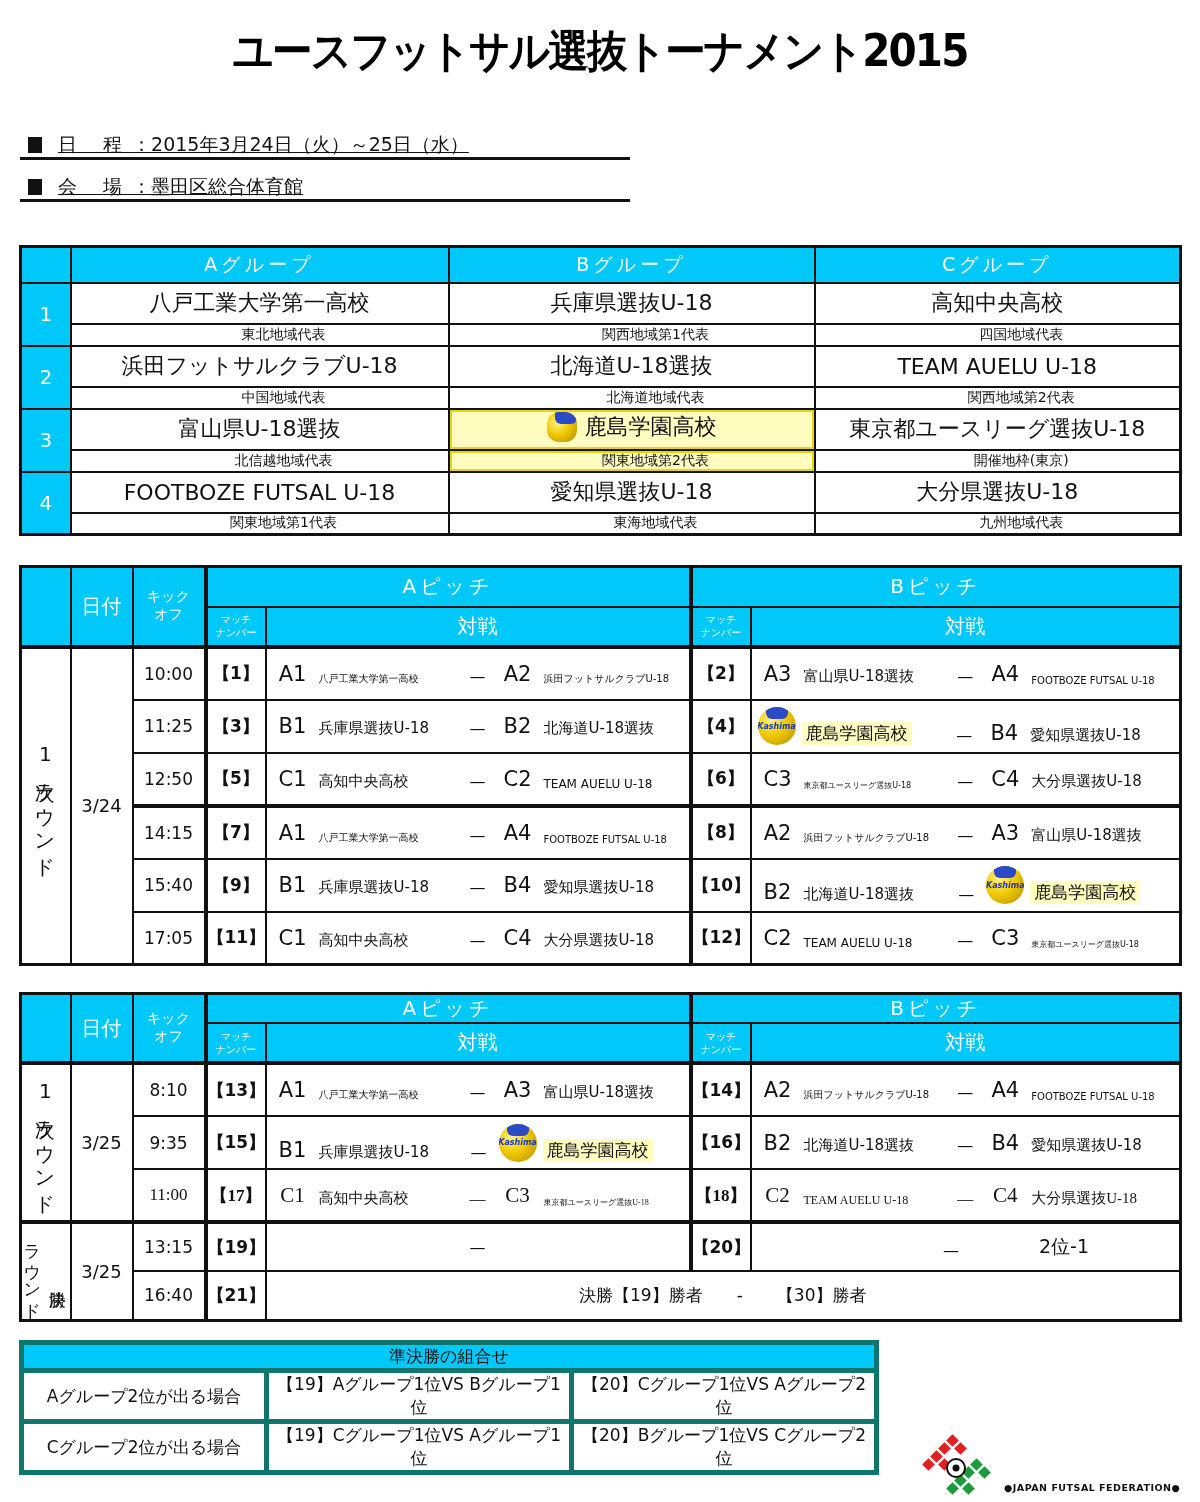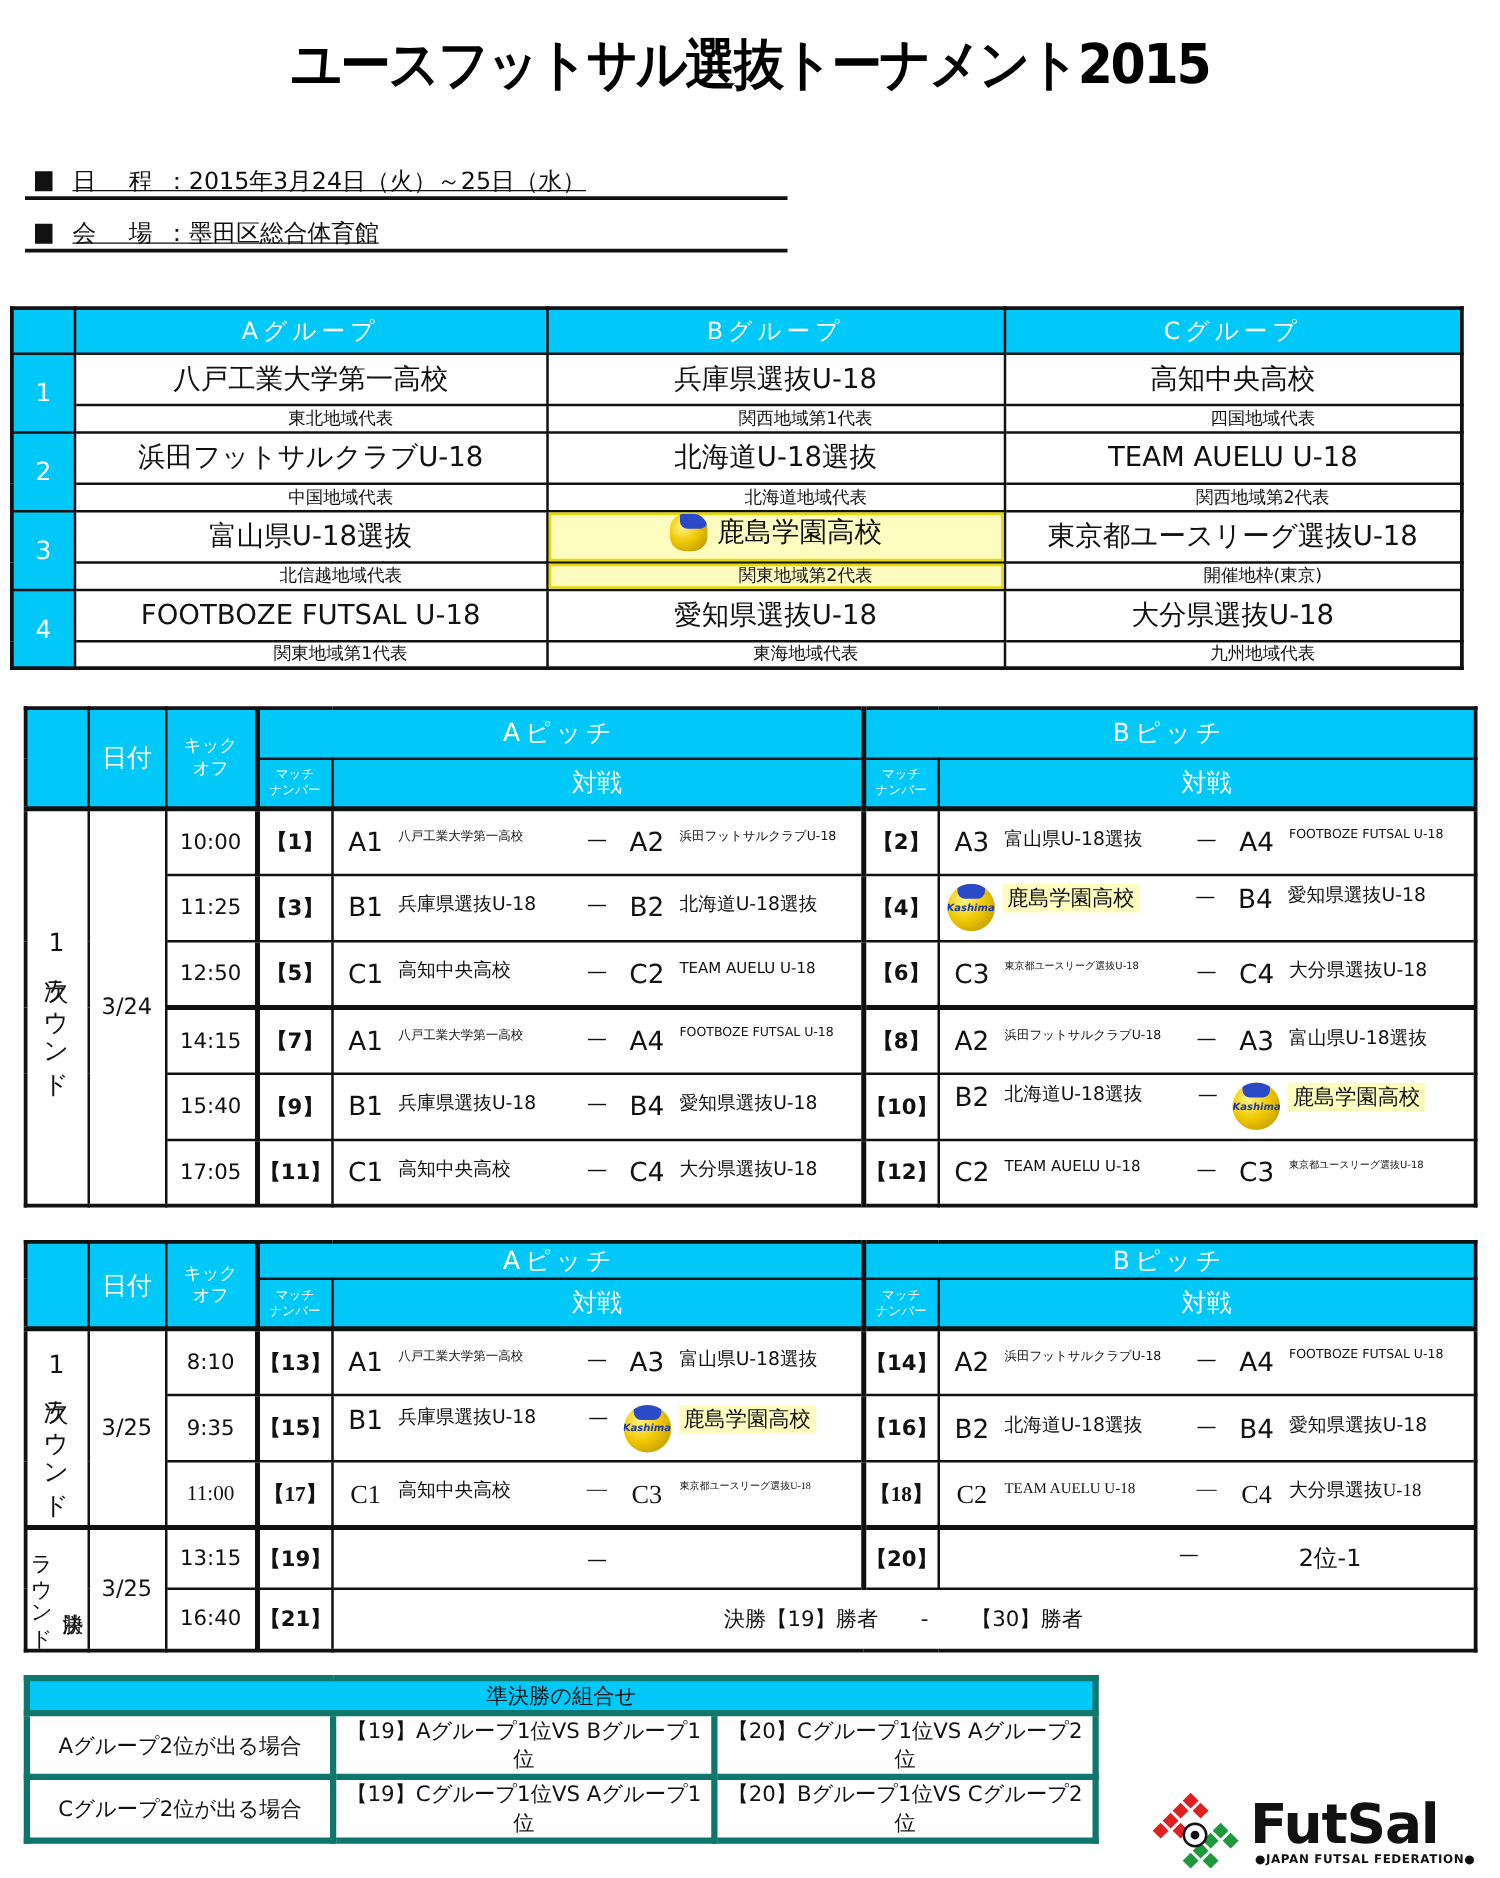--- a/index.html
+++ b/index.html
@@ -13,39 +13,39 @@
   }
   .info { position: absolute; left: 20px; width: 610px; font-size: 19px; }
   .info-line { display: flex; align-items: center; height: 28px; border-bottom: 3px solid #111; padding-bottom: 0; text-decoration: underline; }
   .info .sq { display: inline-block; width: 14px; height: 16px; background: #111; margin: 0 16px 0 8px; }
   .info .lbl { letter-spacing: 10px; }
 
   table { border-collapse: collapse; position: absolute; table-layout: fixed; }
   td, th { text-align: center; vertical-align: middle; font-weight: normal; }
 
   
-  .groups { left: 8px; top: 245px; width: 1160px; border: 3px solid #111; }
+  .groups { left: 19px; top: 245px; width: 1160px; border: 3px solid #111; }
   .groups td { border: 2px solid #111; }
   .groups .hdr { background: #00c8f8; color: #fff; font-size: 19px; letter-spacing: 4px; height: 36px; }
   .groups .num { background: #00c8f8; color: #fff; font-size: 20px; }
   .groups .team { font-size: 22px; height: 41px; }
   .groups .region { font-size: 14px; height: 22px; border-top: 2px solid #111; padding-left: 48px; }
   .groups .hl { background: #fffcc0; outline: 2px solid #e6d800; outline-offset: -3px; }
 
   
   .sched { left: 19px; width: 1160px; border: 3px solid #111; }
   .sched td { border: 2px solid #111; }
   .sched .h { background: #00c8f8; color: #fff; }
   .sched .hpitch { font-size: 20px; letter-spacing: 4px; }
   .sched .hsmall { font-size: 10px; line-height: 13px; }
   .sched .hmid { font-size: 20px; }
   .sched .time, .sched .mno { font-size: 17px; }
   .sched .mno { font-weight: bold; }
   .sched .thick-l { border-left: 4px solid #111; }
-  .match { display: flex; align-items: flex-start; height: 100%; padding: 0 6px; }
+  .match { display: flex; align-items: flex-end; height: 100%; padding: 0 6px; }
   .match .code { font-size: 21px; width: 40px; text-align: center; flex: none; }
   .match .name { flex: 1; text-align: left; font-size: 15px; white-space: nowrap; overflow: hidden; padding-left: 6px; }
   .match .name.sm { font-size: 10px; }
   .match .dash { width: 40px; text-align: center; font-size: 16px; flex: none; }
   .match .name.kashima { font-size: 17px; }
   .kashima-chip { background: #fffcc0; padding: 2px 4px; }
   .ball {
     width: 38px; height: 38px; border-radius: 50%; flex: none;
     background: radial-gradient(circle at 35% 35%, #fff48a 0%, #f0c800 45%, #b08a00 100%);
     position: relative; overflow: hidden;
@@ -508,15 +508,14 @@
       <rect x="54" y="28" width="9" height="9" transform="rotate(45 58.5 32.5)"></rect>
       <rect x="46" y="36" width="9" height="9" transform="rotate(45 50.5 40.5)"></rect>
       <rect x="62" y="36" width="9" height="9" transform="rotate(45 66.5 40.5)"></rect>
       <rect x="38" y="44" width="9" height="9" transform="rotate(45 42.5 48.5)"></rect>
       <rect x="30" y="52" width="9" height="9" transform="rotate(45 34.5 56.5)"></rect>
       <rect x="46" y="52" width="9" height="9" transform="rotate(45 50.5 56.5)"></rect>
     </g>
     <circle cx="38" cy="36" r="9" fill="#fff" stroke="#111" stroke-width="2"></circle>
     <circle cx="38" cy="36" r="3.5" fill="#111"></circle>
   </svg>
-  <div class="logo-word">FutSal</div>
   <div class="logo-sub">●JAPAN FUTSAL FEDERATION●</div>
 </div>
 
 </body></html>

